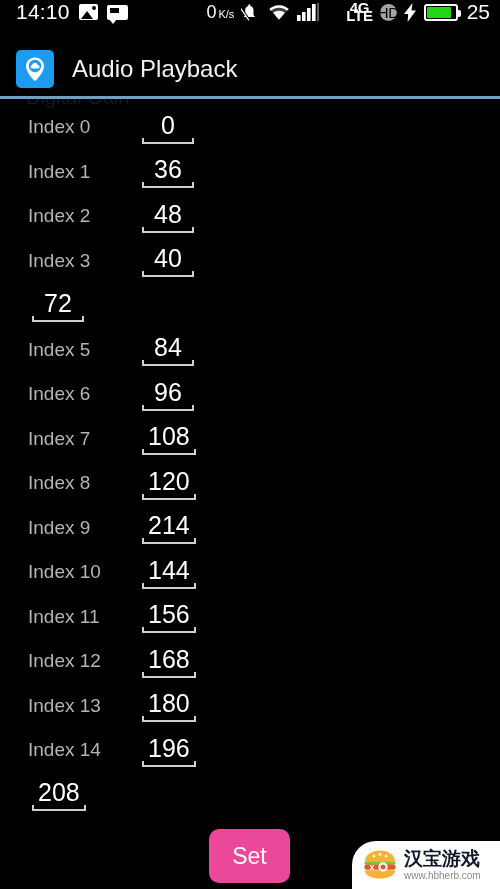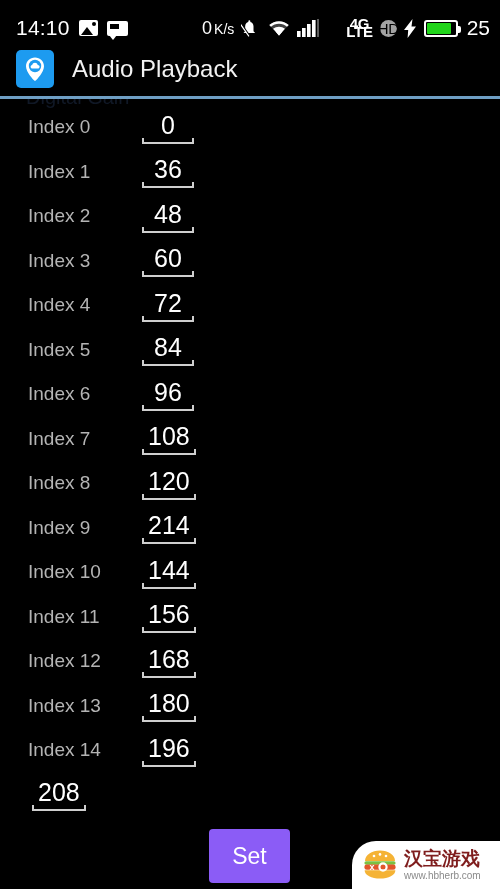--- a/index.html
+++ b/index.html
@@ -13,37 +13,37 @@
     position: relative;
     width: 500px; height: 889px;
     background: #000000;
   }
 
   
   #status-bar {
     position: absolute; top: 0; left: 0;
     width: 500px; height: 40px;
     background: #000;
-    display: flex; align-items: flex-end;
+    display: flex; align-items: flex-start;
     padding: 0 10px 0 16px;
   }
   #status-left { display: flex; align-items: center; gap: 9px; }
   #clock {
     color: #ffffff; font-size: 21px; letter-spacing: .2px;
     font-family: "Liberation Sans", sans-serif;
   }
   #status-right {
     margin-left: auto;
     display: flex; align-items: center; gap: 7px;
   }
   .sicon { display: block; }
   #net-rate {
     color: #fff; font-size: 18px; display: flex; align-items: baseline; gap: 2px;
   }
-  #net-rate .unit { font-size: 14px; line-height: 1; }
+  #net-rate .unit { font-size: 11px; line-height: 1; }
   #battery-pct { color: #fff; font-size: 21px; margin-left: 2px; }
 
   
   .ic-gallery {
     width: 19px; height: 16px; background: #fff; border-radius: 2px;
     position: relative; overflow: hidden;
   }
   .ic-gallery:before {
     content: ""; position: absolute; left: 2px; bottom: 1px;
     border-left: 6px solid transparent; border-right: 6px solid transparent;
@@ -156,43 +156,43 @@
 
   
   #bottom-bar {
     position: absolute; left: 0; top: 824px;
     width: 500px; height: 65px;
     background: #000;
   }
   #set-button {
     position: absolute; left: 209px; top: 5px;
     width: 81px; height: 54px;
-    background: #8b5cf6;
+    background: #ec4899;
     color: #ffffff; font-size: 23px;
     display: flex; align-items: center; justify-content: center;
-    border: none; border-radius: 4px;
+    border: none; border-radius: 10px;
     font-family: "Liberation Sans", sans-serif;
   }
 
   
   #watermark {
     position: absolute; right: 0; top: 841px;
     width: 148px; height: 48px;
     background: #ffffff;
     border-top-left-radius: 24px;
     display: flex; align-items: center;
     padding-left: 9px;
     overflow: hidden;
   }
   #wm-logo {
     width: 38px; height: 34px; position: relative; flex: 0 0 auto;
   }
   #wm-text { margin-left: 5px; line-height: 1; }
   #wm-title {
-    color: #7f1d1d; font-size: 19px; font-weight: bold; white-space: nowrap;
+    color: #0f172a; font-size: 19px; font-weight: bold; white-space: nowrap;
     font-family: "Liberation Sans", sans-serif;
   }
   #wm-url {
     color: #8a8a8a; font-size: 10px; margin-top: 3px; white-space: nowrap;
     font-family: "Liberation Sans", sans-serif;
   }
 </style>
 </head>
 <body>
 
@@ -285,26 +285,25 @@
         <div class="row">
           <div class="row-label">Index 2</div>
           <div class="edit-wrap">
             <div class="edit-value">48</div>
             <div class="edit-underline"></div>
           </div>
         </div>
         <div class="row">
           <div class="row-label">Index 3</div>
           <div class="edit-wrap">
-            <div class="edit-value">60</div>
-            <div class="edit-underline"></div>
-          </div>
-        </div>
-        <div class="row">
-          <div class="row-label">Index 4</div>
+            <div class="edit-value">40</div>
+            <div class="edit-underline"></div>
+          </div>
+        </div>
+        <div class="row">
           <div class="edit-wrap">
             <div class="edit-value">72</div>
             <div class="edit-underline"></div>
           </div>
         </div>
         <div class="row">
           <div class="row-label">Index 5</div>
           <div class="edit-wrap">
             <div class="edit-value">84</div>
             <div class="edit-underline"></div>

